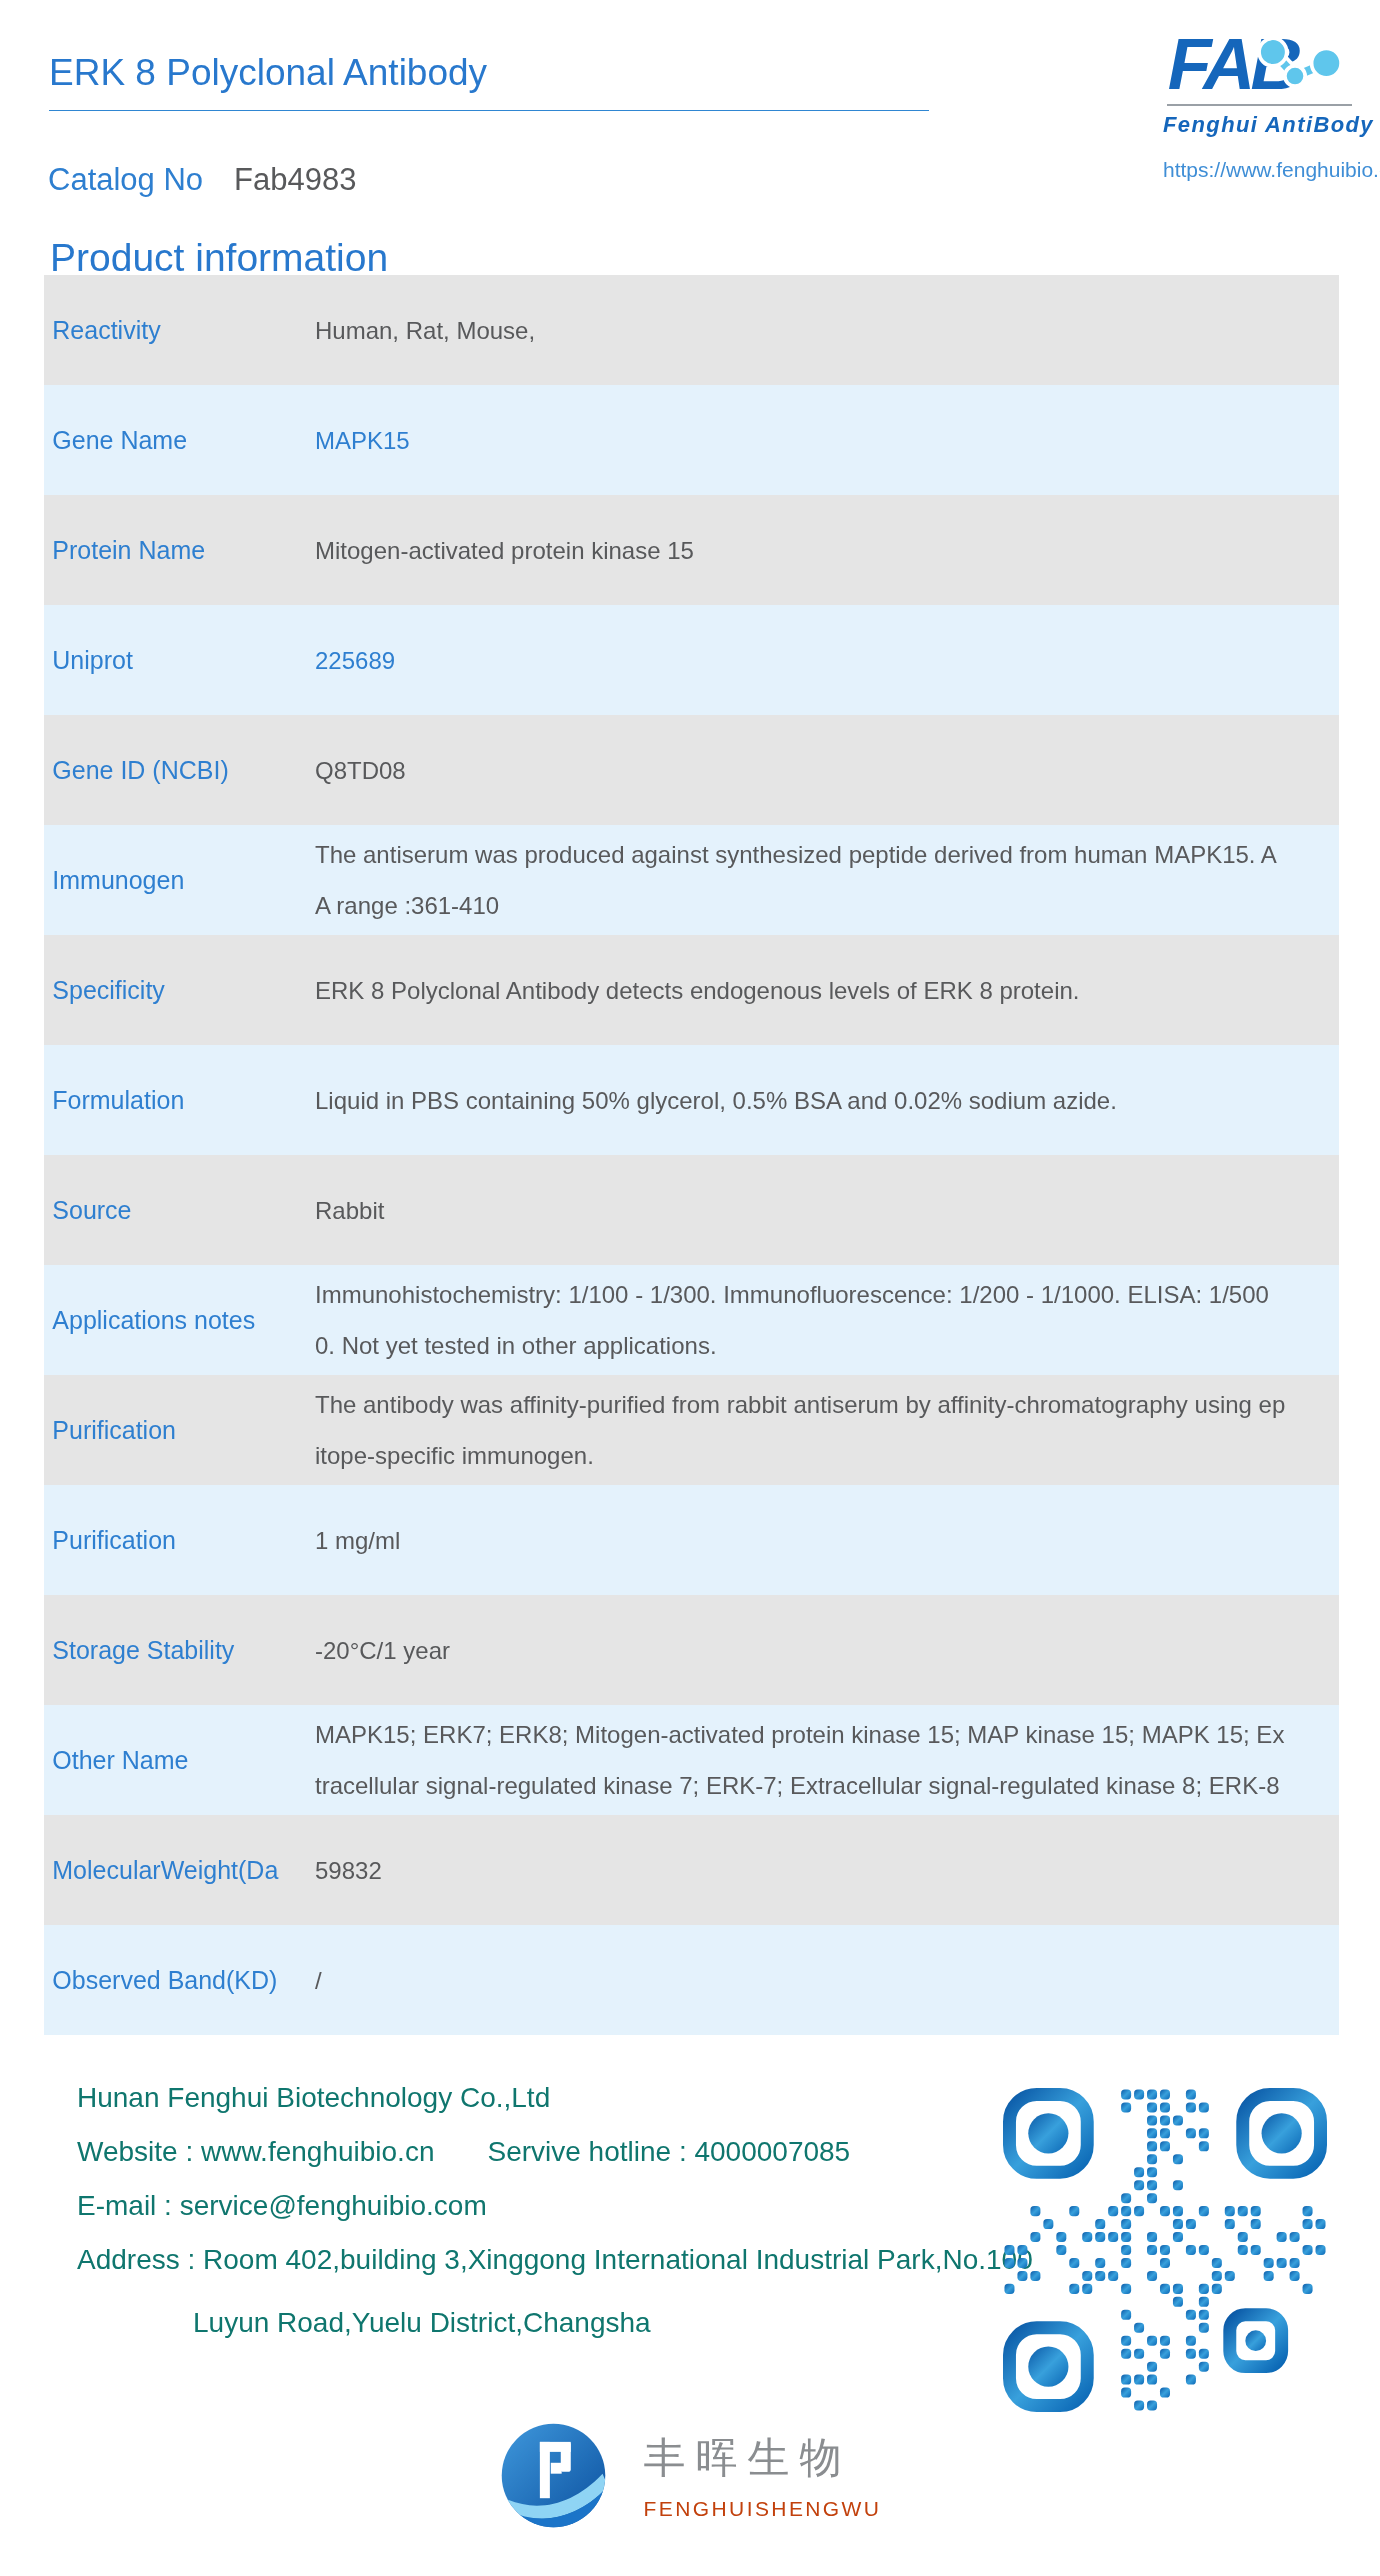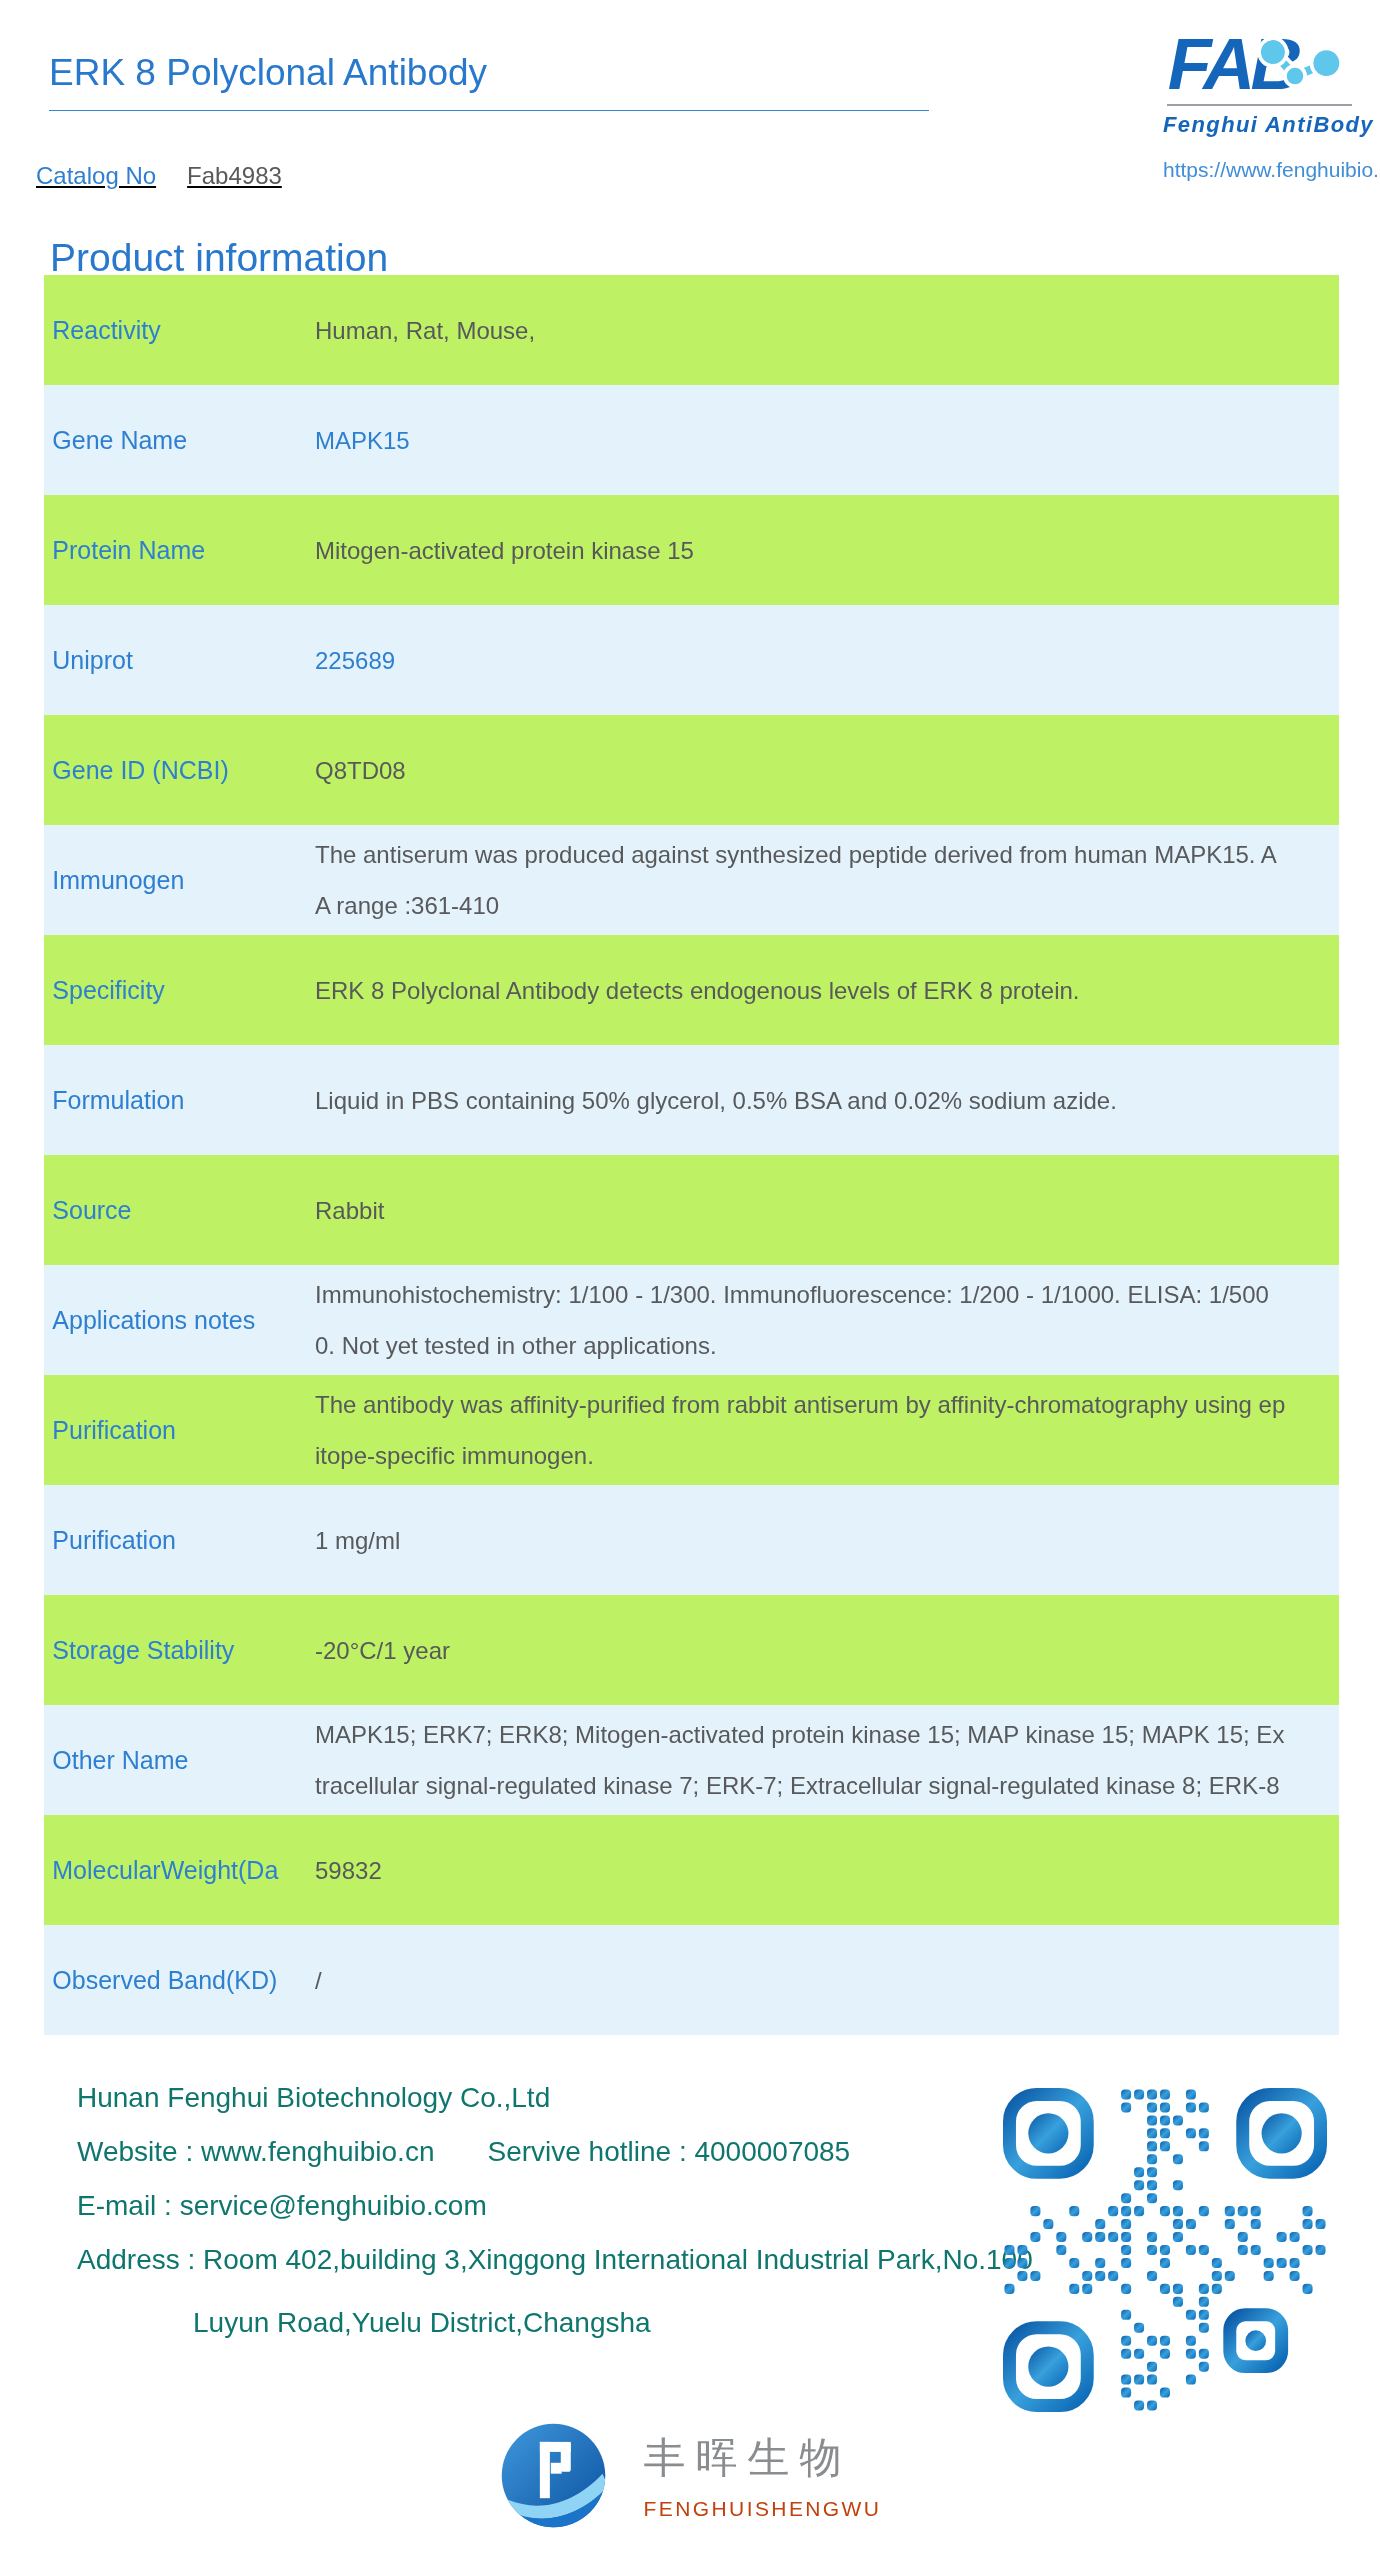--- a/index.html
+++ b/index.html
@@ -18,32 +18,32 @@
     padding-bottom:16px;border-bottom:1.8px solid #2f86d2;
   }
   .brand-block{right:24px;top:28px;width:193px;text-align:center;}
   .fab-logo{display:block;margin:0 auto;}
   .brand-divider{height:1.8px;background:#9aa0a6;margin:1.8px 3.7px 6.4px 3.7px;}
   .brand-subtitle{
     font-size:22px;font-style:italic;font-weight:700;color:#1566bb;
     letter-spacing:1.4px;white-space:nowrap;
   }
   .brand-url{margin-top:20px;font-size:21px;color:#3f8ed6;white-space:nowrap;cursor:pointer;}
-  .catalog-row{left:36px;top:162px;font-size:24px;white-space:nowrap;text-decoration:underline;}
+  .catalog-row{left:48px;top:162px;font-size:31px;white-space:nowrap;}
   .catalog-label{color:#2e7fd0;}
   .catalog-value{color:#58595b;margin-left:31px;}
   .section-title{
     left:50px;top:236px;display:inline-block;
     font-size:39px;color:#2878cd;font-weight:400;
     padding:0 5.5px 8.3px 0;border-bottom:2.8px solid #2f86d2;
   }
 
   
   .product-table{left:44px;top:275px;width:1295px;}
-  .prod-row{display:flex;align-items:center;min-height:110px;background:#bef264;}
+  .prod-row{display:flex;align-items:center;min-height:110px;background:#e5e5e5;}
   .prod-row:nth-child(even){background:#e4f2fc;}
   .row-label{
     flex:none;width:271px;padding-left:8.3px;box-sizing:border-box;
     font-size:25px;color:#2e7fd0;line-height:1.3;
   }
   .row-value{
     width:973px;font-size:24px;color:#58595b;
     line-height:51px;word-break:break-all;
   }
   .row-value.link{color:#2e7fd0;}

